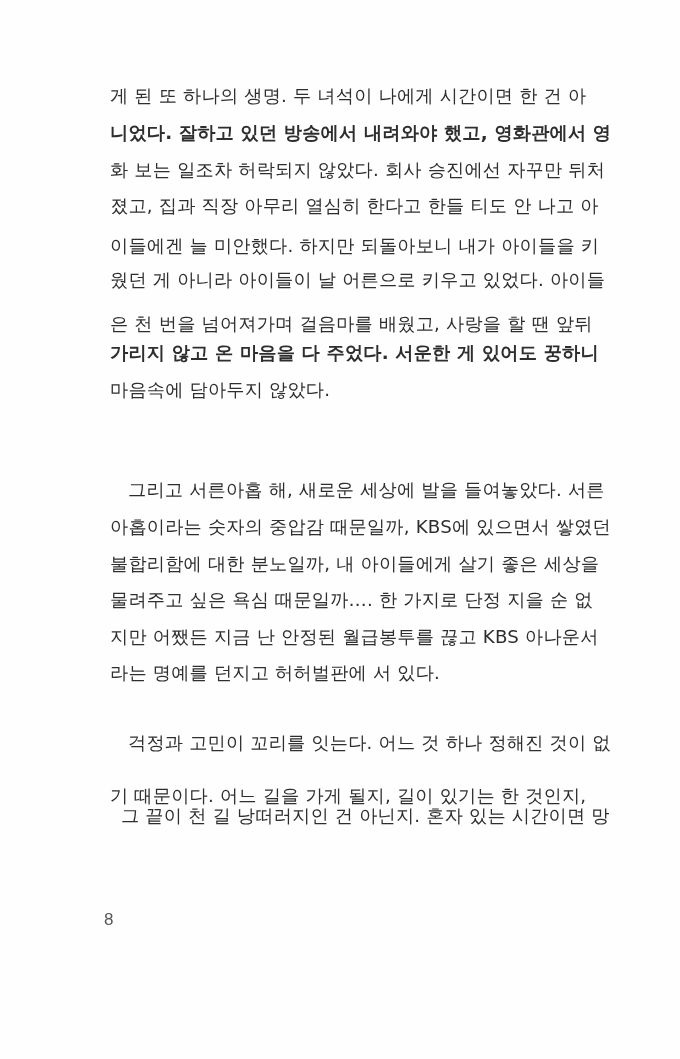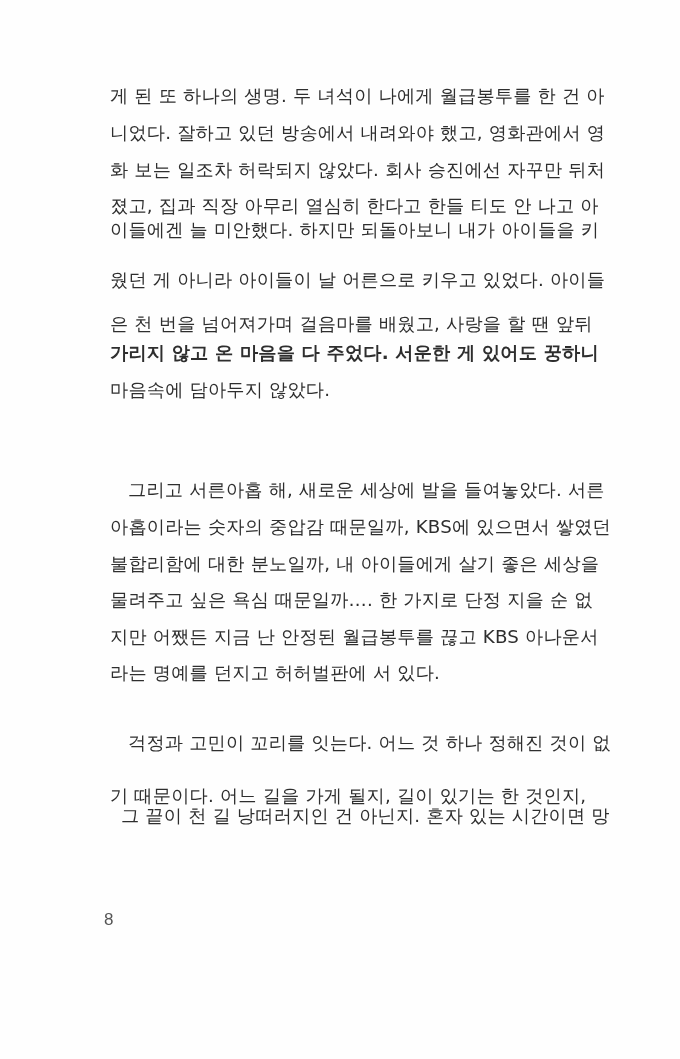--- a/index.html
+++ b/index.html
@@ -47,25 +47,25 @@
       font-size: 17px;
       color: #555;
     }
   </style>
 </head>
 <body>
 
 <div class="page">
 
   <div>
-    <div class="line" style="top:84px;">게 된 또 하나의 생명. 두 녀석이 나에게 월급봉투를 한 건 아</div>
-    <div class="line" style="top:121px;">니었다. 잘하고 있던 방송에서 내려와야 했고, 영화관에서 영</div>
+    <div class="line" style="top:84px;">게 된 또 하나의 생명. 두 녀석이 나에게 시간이면 한 건 아</div>
+    <div class="line" style="top:121px;font-weight:bold;">니었다. 잘하고 있던 방송에서 내려와야 했고, 영화관에서 영</div>
     <div class="line" style="top:158px;">화 보는 일조차 허락되지 않았다. 회사 승진에선 자꾸만 뒤처</div>
     <div class="line" style="top:194px;">졌고, 집과 직장 아무리 열심히 한다고 한들 티도 안 나고 아</div>
-    <div class="line" style="top:218px;">이들에겐 늘 미안했다. 하지만 되돌아보니 내가 아이들을 키</div>
+    <div class="line" style="top:234px;">이들에겐 늘 미안했다. 하지만 되돌아보니 내가 아이들을 키</div>
     <div class="line" style="top:268px;">웠던 게 아니라 아이들이 날 어른으로 키우고 있었다. 아이들</div>
     <div class="line" style="top:304px;margin-top:8px;">은 천 번을 넘어져가며 걸음마를 배웠고, 사랑을 할 땐 앞뒤</div>
     <div class="line" style="top:341px;font-weight:bold;">가리지 않고 온 마음을 다 주었다. 서운한 게 있어도 꿍하니</div>
     <div class="line last" style="top:378px;">마음속에 담아두지 않았다.</div>
   </div>
 
   <div>
     <div class="line indent" style="top:478px;">그리고 서른아홉 해, 새로운 세상에 발을 들여놓았다. 서른</div>
     <div class="line" style="top:515px;">아홉이라는 숫자의 중압감 때문일까, KBS에 있으면서 쌓였던</div>
     <div class="line" style="top:552px;">불합리함에 대한 분노일까, 내 아이들에게 살기 좋은 세상을</div>

